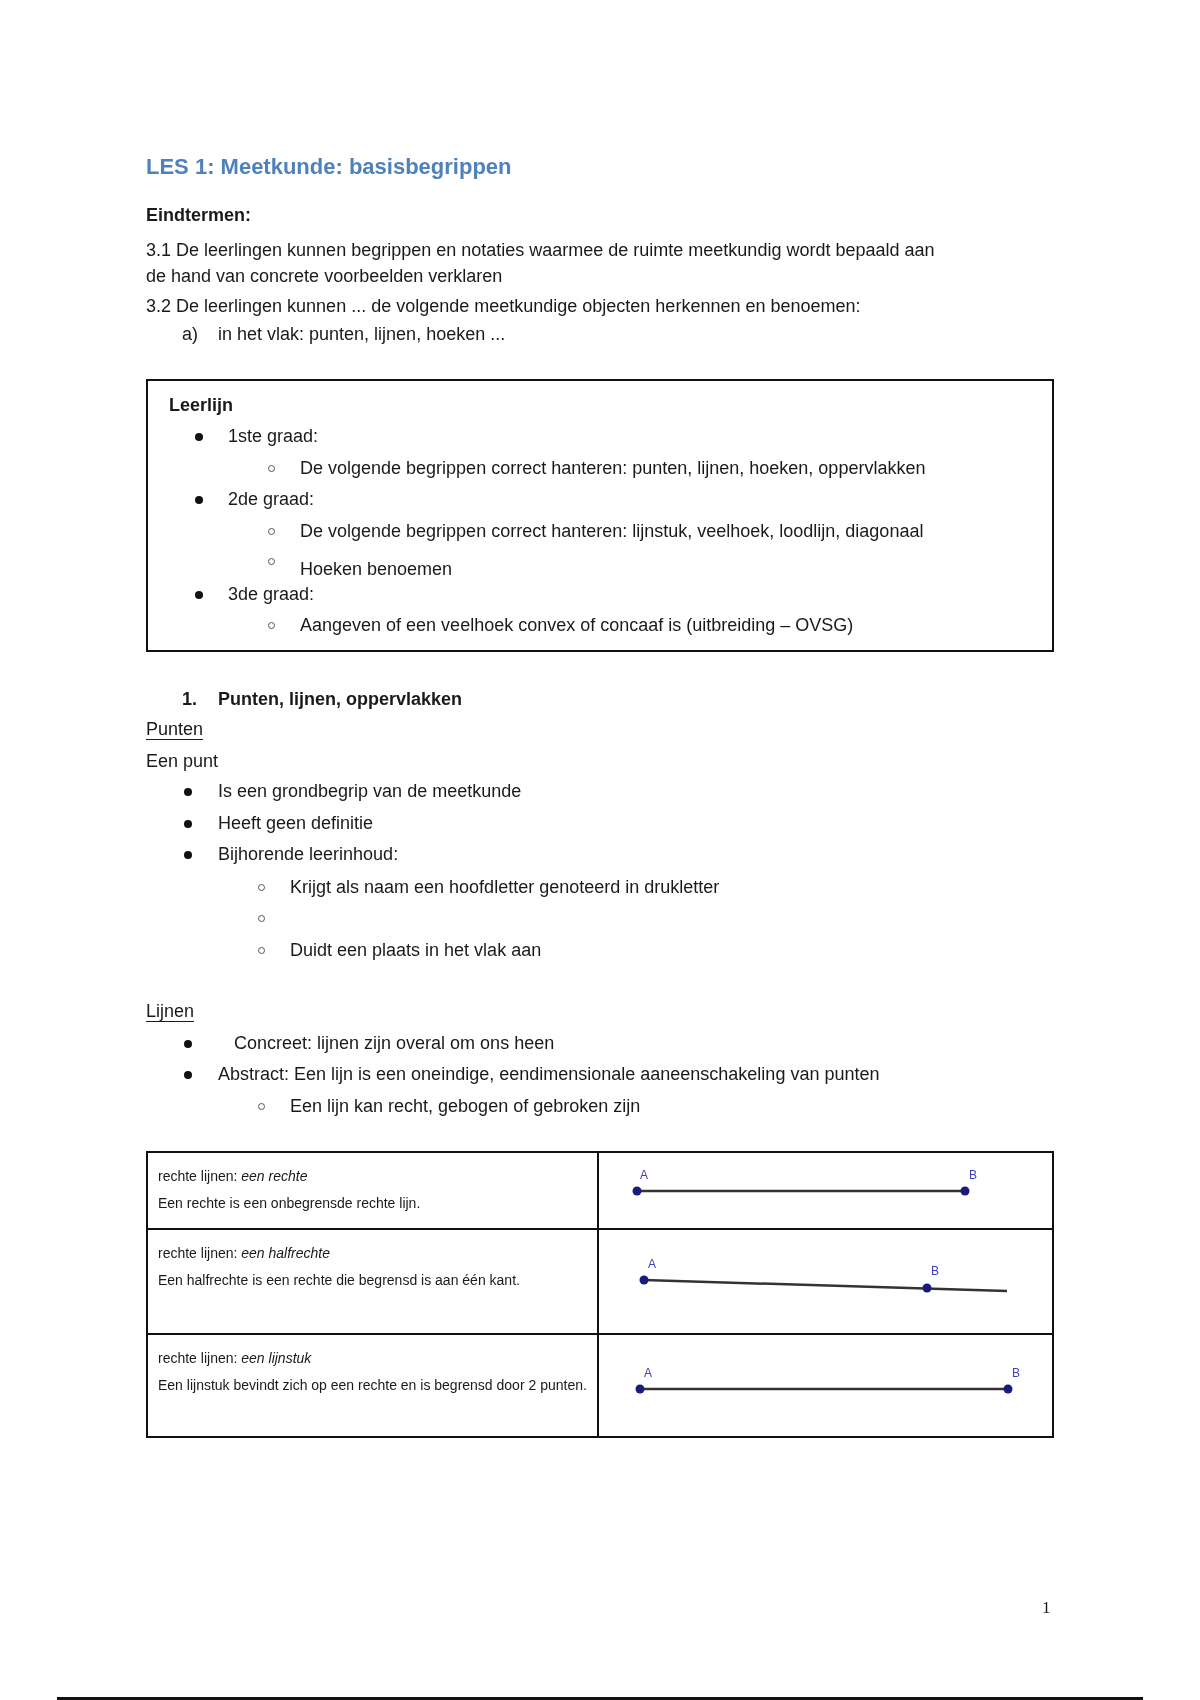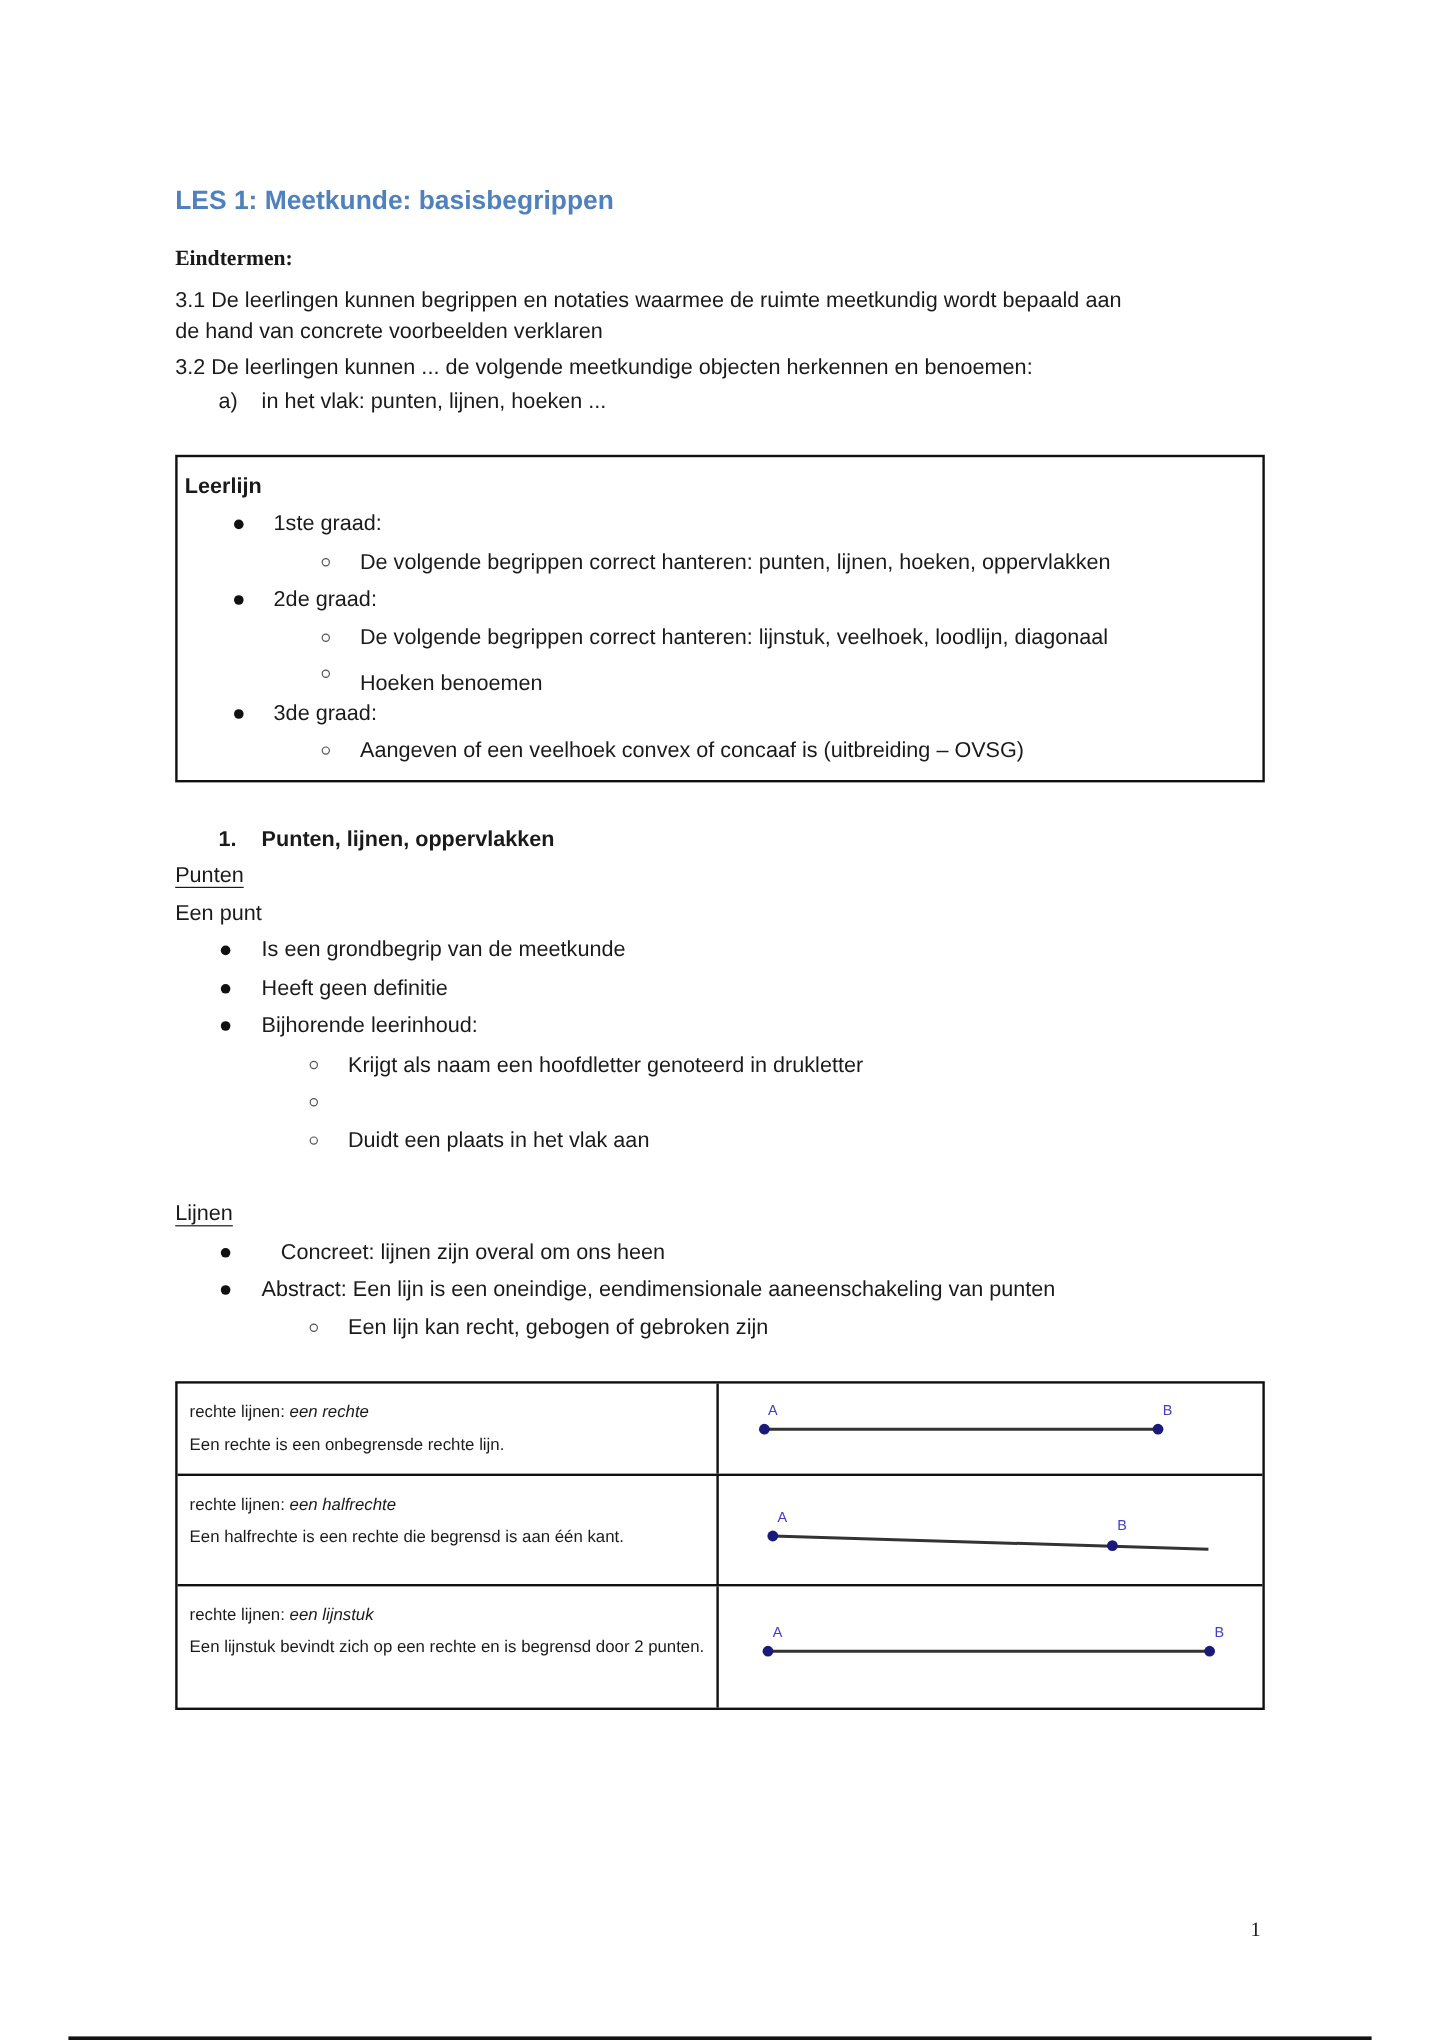--- a/index.html
+++ b/index.html
@@ -25,29 +25,29 @@
     i { font-style: italic; }
     .footer-rule { position: absolute; left: 57px; top: 1697px; width: 1086px; height: 3px; background: #111; }
   </style>
 </head>
 <body>
 
 <div class="page">
 
   <div class="abs title" style="left:146px; top:154px;">LES 1: Meetkunde: basisbegrippen</div>
 
-  <div class="abs txt bold" style="left:146px; top:202px;font-family:Liberation Serif, serif;">Eindtermen:</div>
+  <div class="abs txt bold" style="left:146px; top:202px;">Eindtermen:</div>
   <div class="abs txt" style="left:146px; top:237px;">3.1 De leerlingen kunnen begrippen en notaties waarmee de ruimte meetkundig wordt bepaald aan</div>
   <div class="abs txt" style="left:146px; top:263px;">de hand van concrete voorbeelden verklaren</div>
   <div class="abs txt" style="left:146px; top:293px;">3.2 De leerlingen kunnen ... de volgende meetkundige objecten herkennen en benoemen:</div>
   <div class="abs txt" style="left:182px; top:321px;">a)</div>
   <div class="abs txt" style="left:218px; top:321px;">in het vlak: punten, lijnen, hoeken ...</div>
 
   <div class="box" style="left:146px; top:379px; width:908px; height:273px;"></div>
-  <div class="abs txt bold" style="left:154px; top:392px;">Leerlijn</div>
+  <div class="abs txt bold" style="left:169px; top:392px;">Leerlijn</div>
 
   <span class="bullet" style="left:195px; top:433px;"></span>
   <div class="abs txt" style="left:228px; top:423px;">1ste graad:</div>
   <span class="circ" style="left:268px; top:465px;"></span>
   <div class="abs txt" style="left:300px; top:455px;">De volgende begrippen correct hanteren: punten, lijnen, hoeken, oppervlakken</div>
 
   <span class="bullet" style="left:195px; top:496px;"></span>
   <div class="abs txt" style="left:228px; top:486px;">2de graad:</div>
   <span class="circ" style="left:268px; top:528px;"></span>
   <div class="abs txt" style="left:300px; top:518px;">De volgende begrippen correct hanteren: lijnstuk, veelhoek, loodlijn, diagonaal</div>
@@ -97,21 +97,21 @@
         <svg width="455" height="75">
           <line x1="38" y1="38" x2="366" y2="38" stroke="#333" stroke-width="2.5"></line>
           <circle cx="38" cy="38" r="4.5" fill="#1a1a7a"></circle>
           <circle cx="366" cy="38" r="4.5" fill="#1a1a7a"></circle>
         </svg>
         <span class="abs" style="left:41px; top:15px; font-size:12px; color:#4040c0;">A</span>
         <span class="abs" style="left:370px; top:15px; font-size:12px; color:#4040c0;">B</span>
       </div>
     </div>
 
-    <div class="row" style="height:92px;">
+    <div class="row" style="height:105px;">
       <div class="cell-left" style="white-space:normal;">
         <span>rechte lijnen: </span><i>een halfrechte</i><br>
         <span>Een halfrechte is een rechte die begrensd is aan één kant.</span>
       </div>
       <div class="cell-right">
         <svg width="455" height="103">
           <line x1="45" y1="50" x2="408" y2="61" stroke="#333" stroke-width="2.5"></line>
           <circle cx="45" cy="50" r="4.5" fill="#1a1a7a"></circle>
           <circle cx="328" cy="58" r="4.5" fill="#1a1a7a"></circle>
         </svg>

